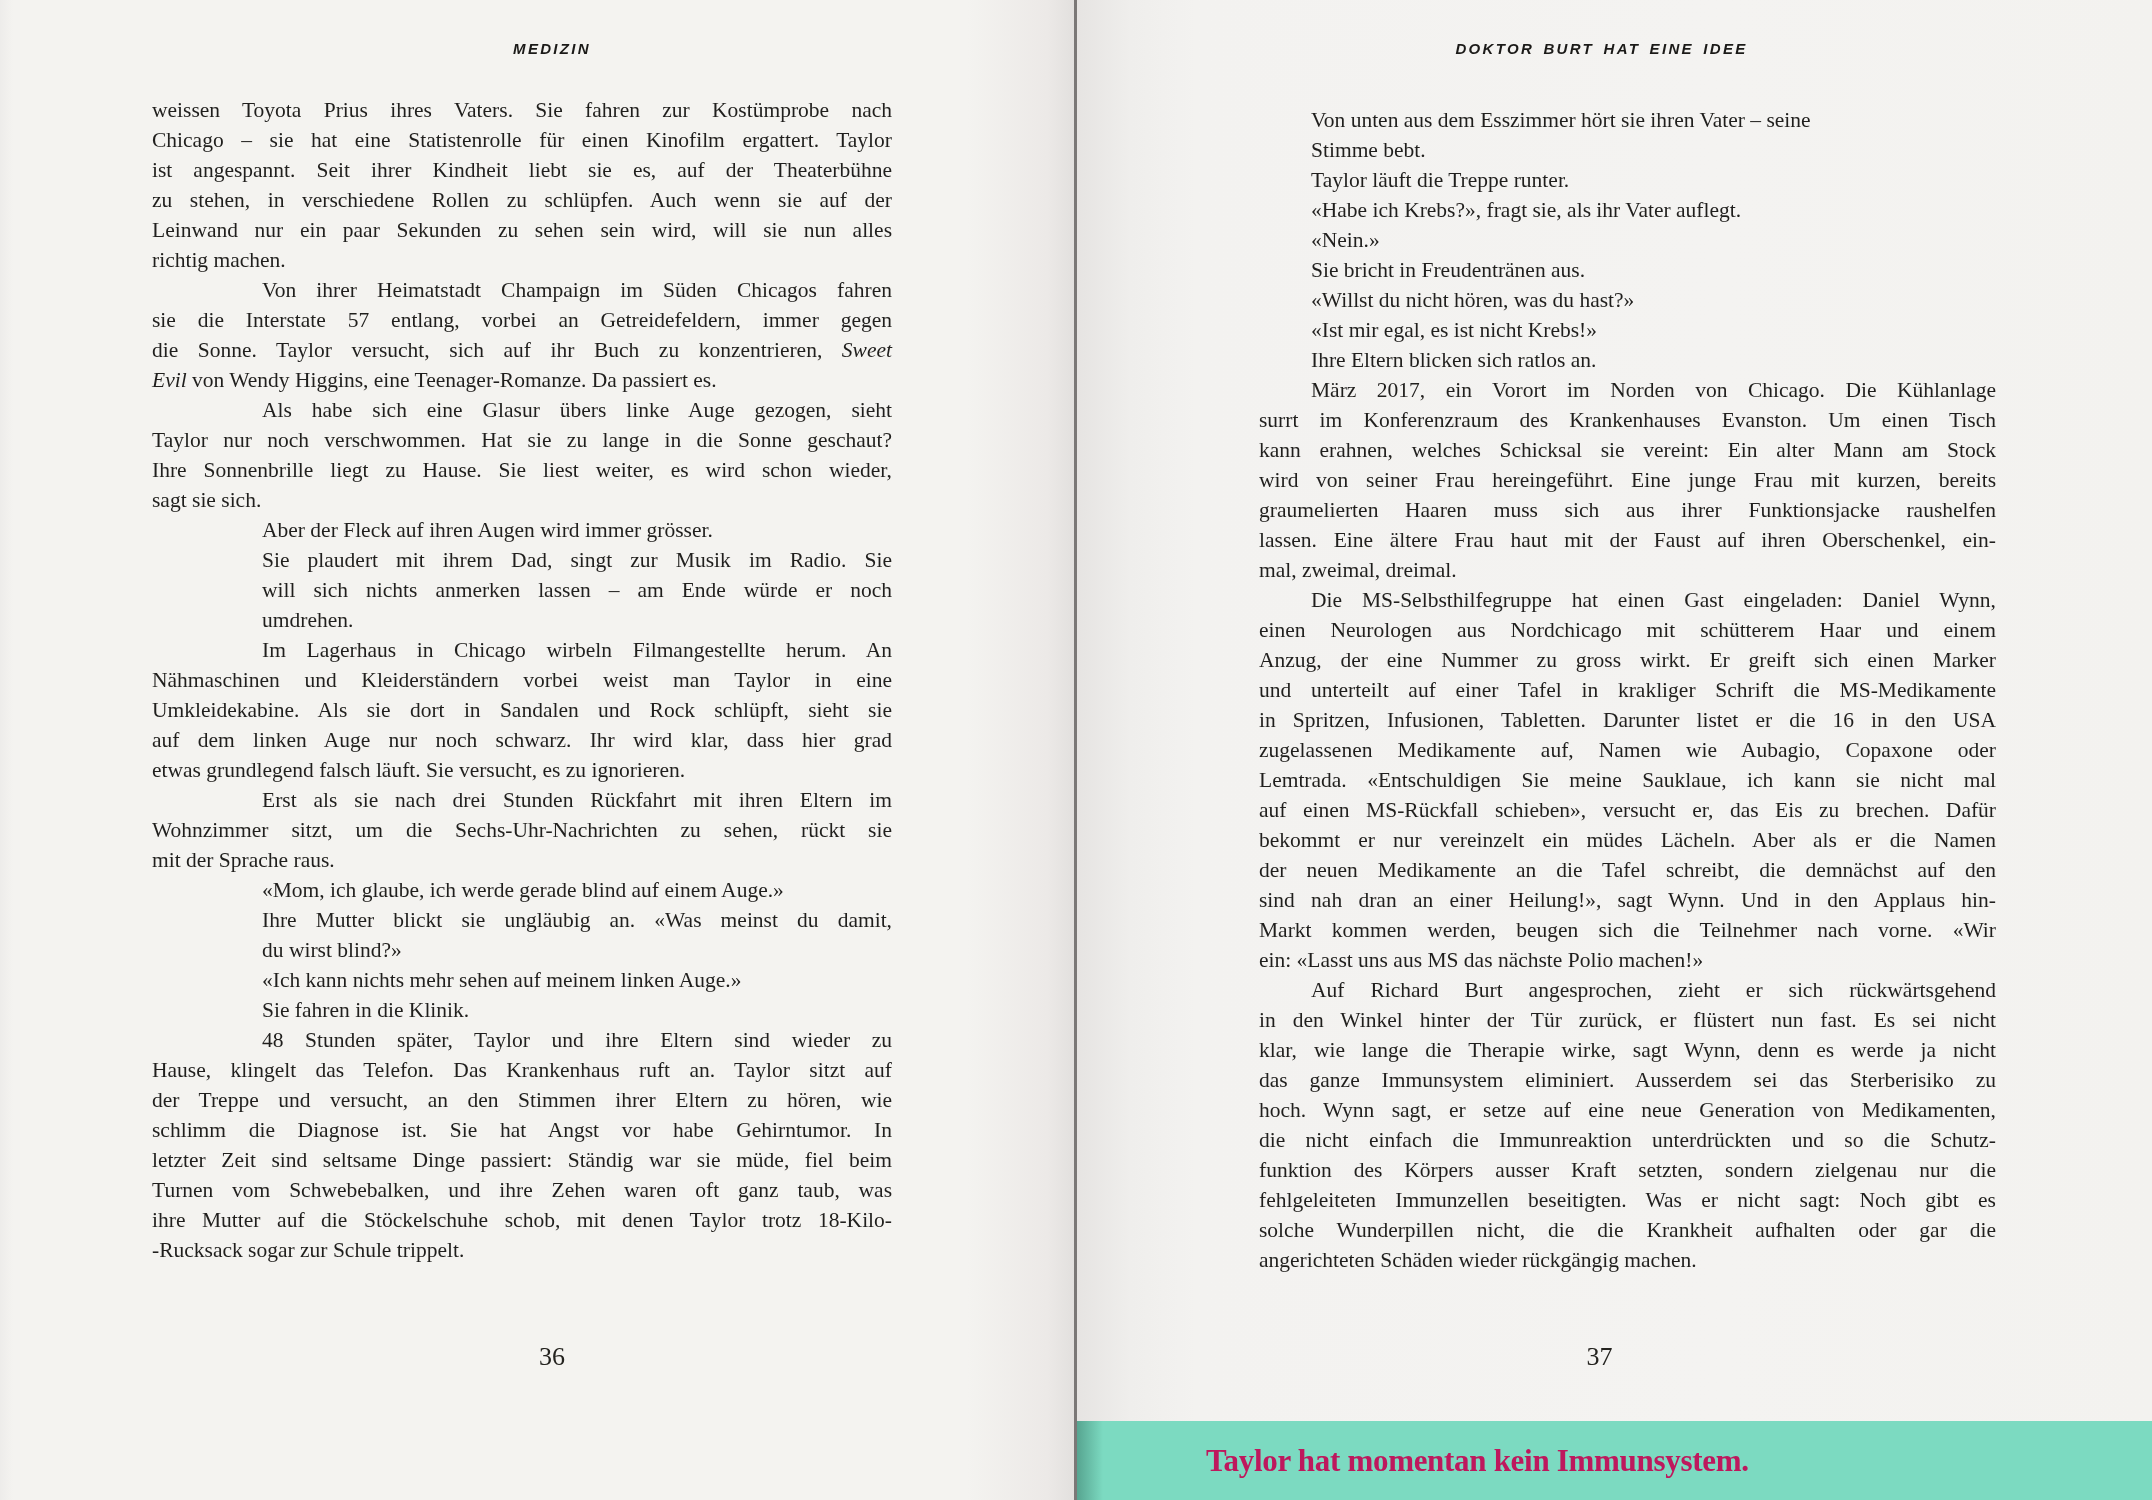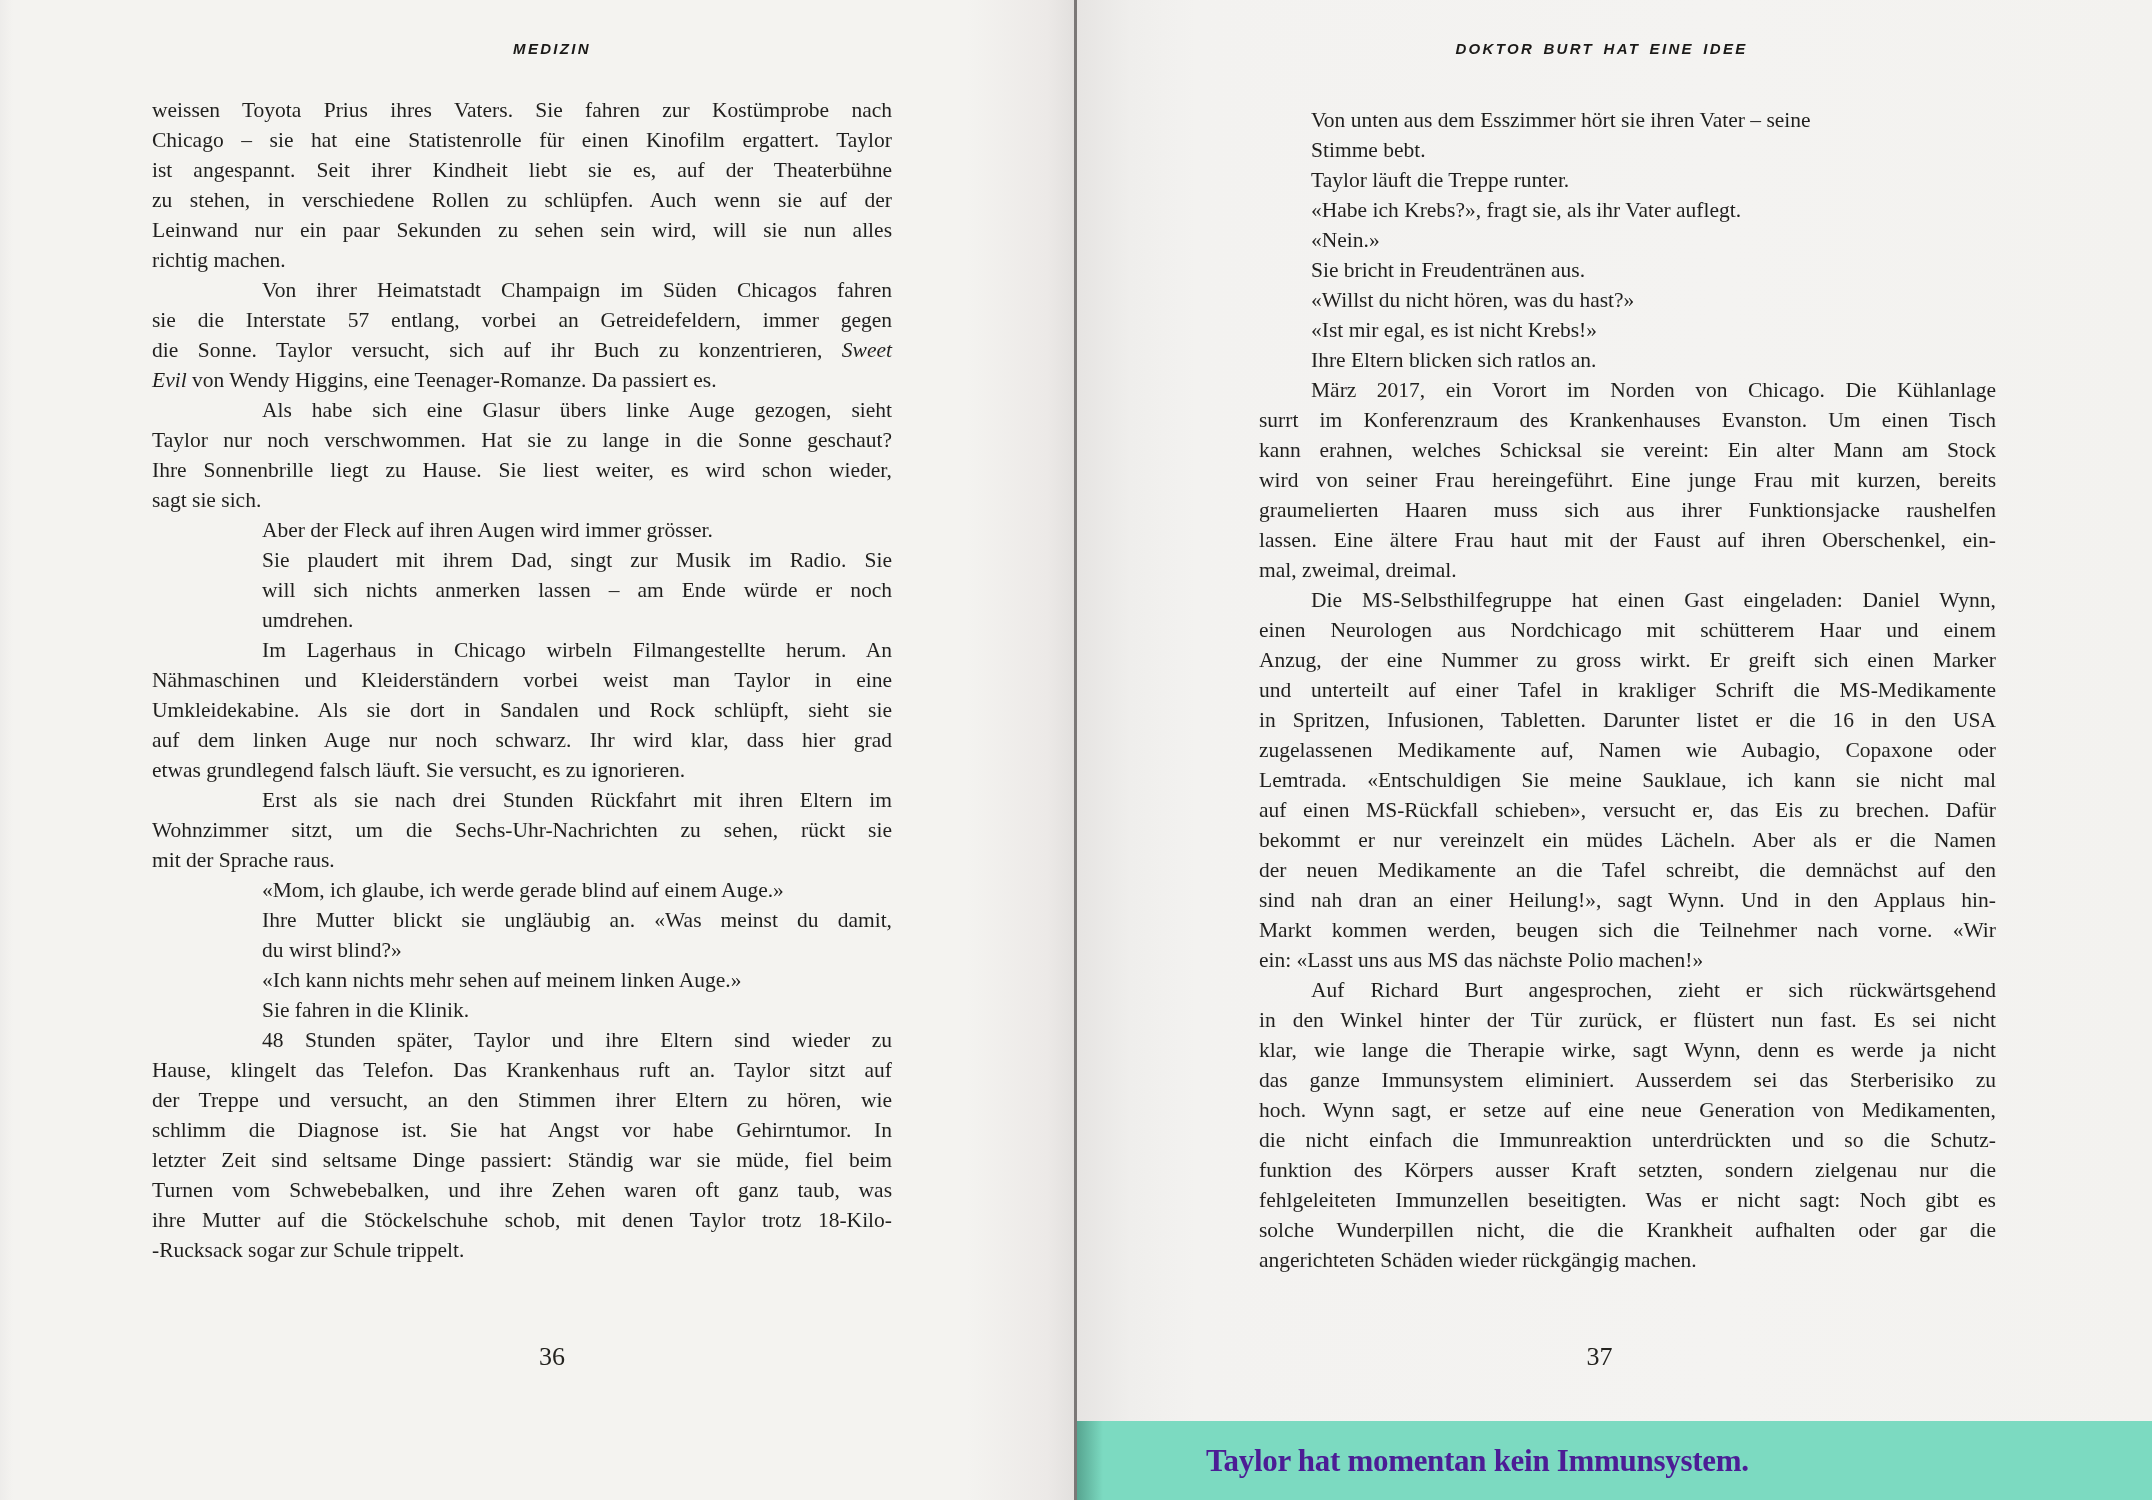--- a/index.html
+++ b/index.html
@@ -54,21 +54,21 @@
     background:#7cdac1;
     display:flex;align-items:center;
   }
   #quote-banner::before{
     content:"";position:absolute;left:0;top:0;bottom:0;width:26px;
     background:linear-gradient(90deg,rgba(15,62,50,0.34),rgba(15,62,50,0));
   }
   #quote-text{
     padding-left:129px;
     font-weight:bold;font-size:31px;letter-spacing:-0.3px;
-    color:#4c1d95;
+    color:#be185d;
   }
 </style>
 </head>
 <body>
 
 <div id="spread">
 
   <div id="left-page" class="page">
     <div id="left-head" class="running-head">MEDIZIN</div>
     <div id="left-text" class="text-col">

